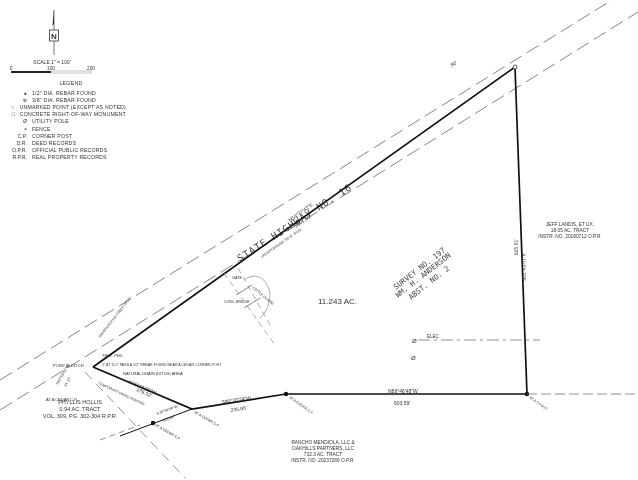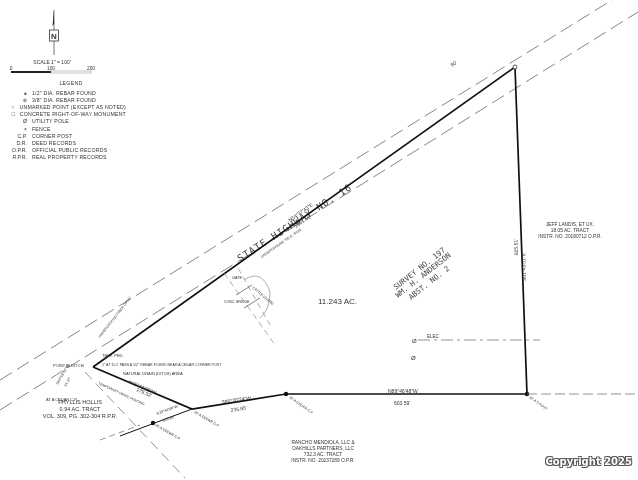--- a/index.html
+++ b/index.html
@@ -163,14 +163,13 @@
     <span class="legend-sym">O.P.R.</span>
     <span class="legend-lbl">OFFICIAL PUBLIC RECORDS</span>
   </div>
   <div class="legend-row">
     <span class="legend-sym">R.P.R.</span>
     <span class="legend-lbl">REAL PROPERTY RECORDS</span>
   </div>
 </div>
 
 <div class="copyright">
-  <div>Copyright 2025</div>
 </div>
 
 </body></html>

